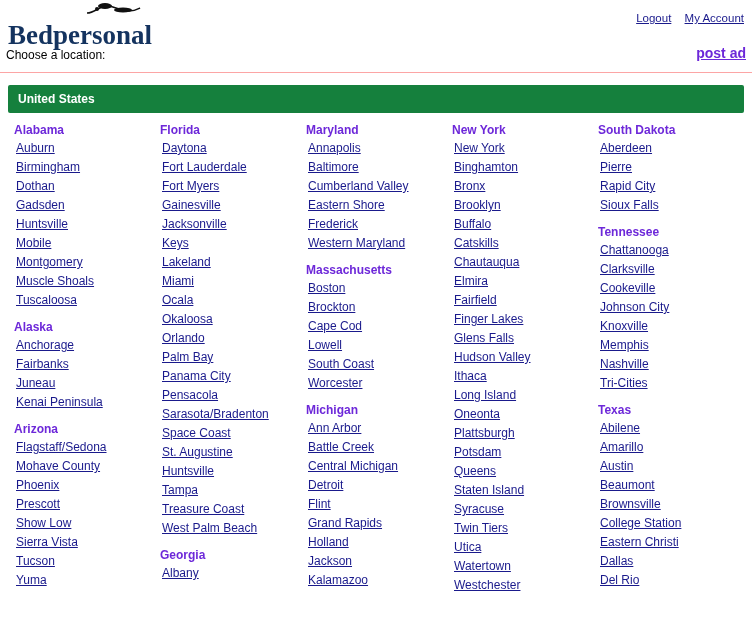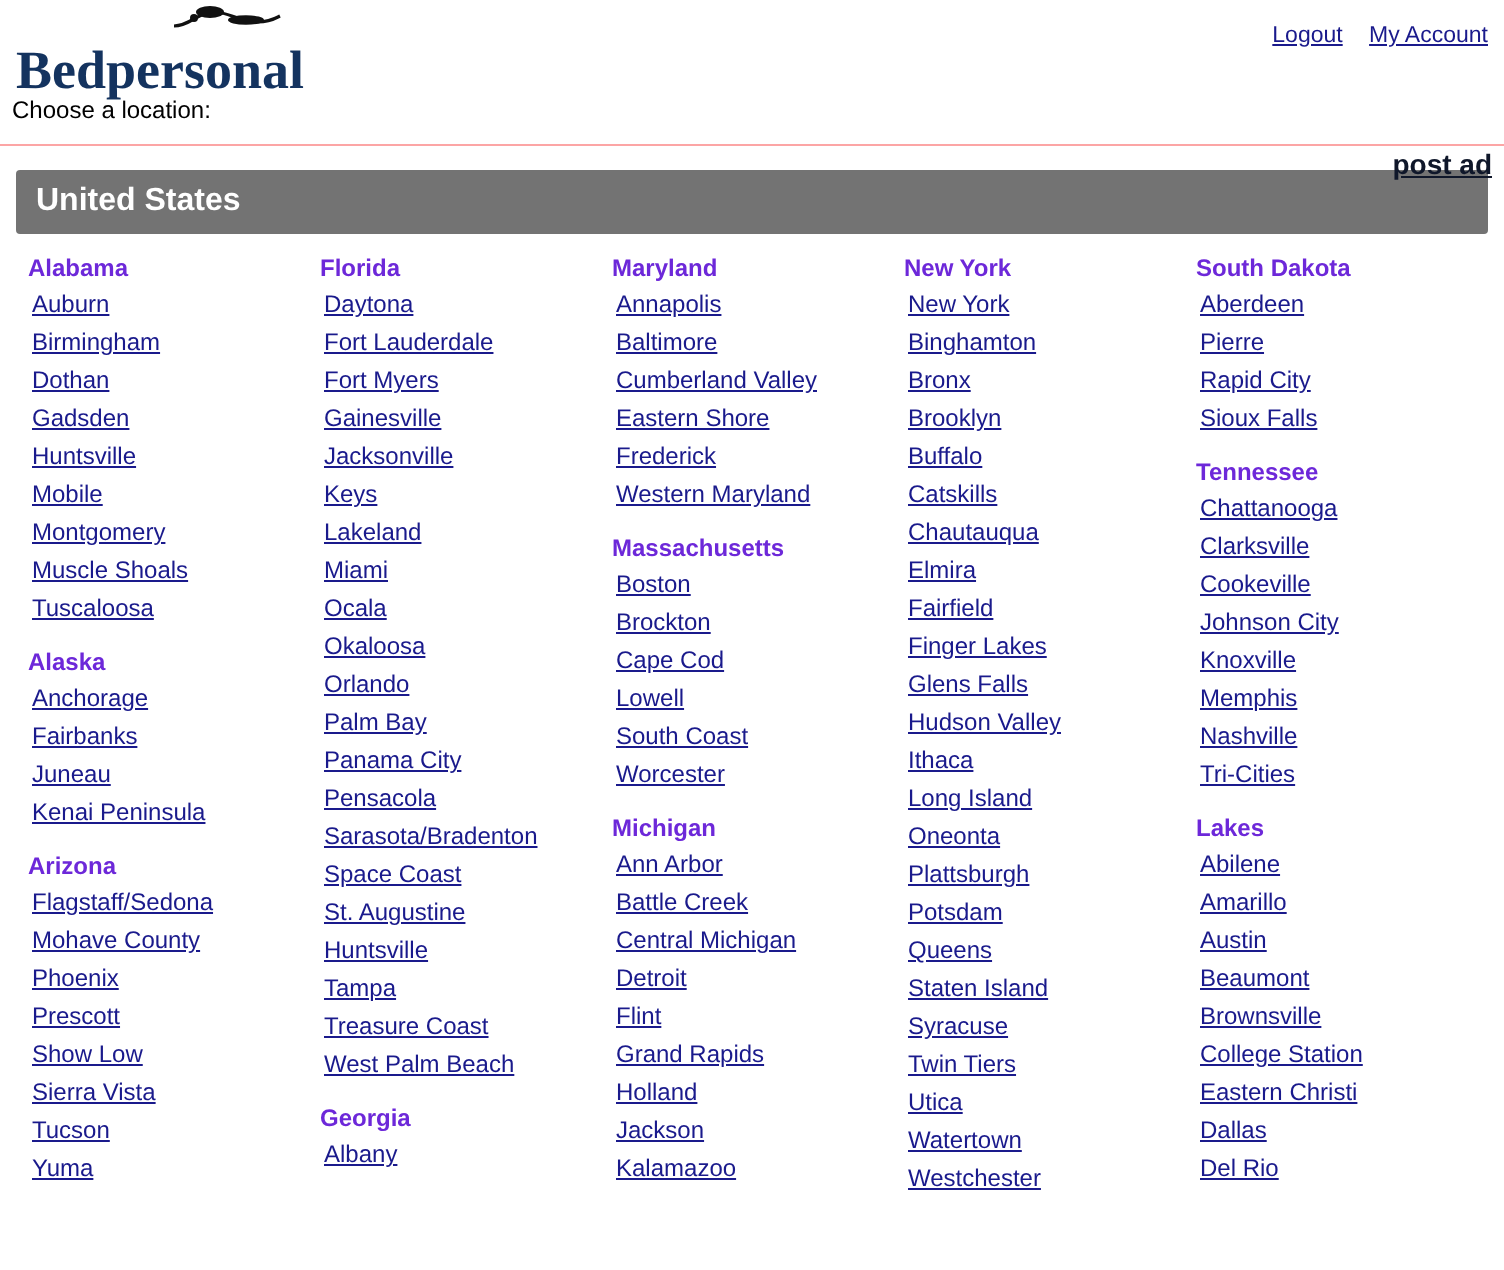--- a/index.html
+++ b/index.html
@@ -62,32 +62,31 @@
     top: 4px;
     font-size: 12px;
     color: #000;
   }
   .postad {
     position: absolute;
     right: 6px;
     top: 1px;
     font-size: 14px;
     font-weight: bold;
-    color: #0f172a;
+    color: #6d28d9;
     text-decoration: underline;
     cursor: pointer;
-    margin-top: 29px;
   }
 
   
   .country-banner {
     margin: 12px 8px 0 8px;
-    background: #737373;
+    background: #15803d;
     color: #ffffff;
-    font-size: 16px;
+    font-size: 12px;
     font-weight: bold;
     padding: 7px 0 7px 10px;
     border-radius: 2px;
   }
 
   
   .columns {
     display: flex;
     padding: 10px 8px 0 8px;
     gap: 0px;
@@ -276,21 +275,21 @@
         <a class="city-link">Chattanooga</a>
         <a class="city-link">Clarksville</a>
         <a class="city-link">Cookeville</a>
         <a class="city-link">Johnson City</a>
         <a class="city-link">Knoxville</a>
         <a class="city-link">Memphis</a>
         <a class="city-link">Nashville</a>
         <a class="city-link">Tri-Cities</a>
       </div>
       <div class="state-block">
-        <div class="state-name">Lakes</div>
+        <div class="state-name">Texas</div>
         <a class="city-link">Abilene</a>
         <a class="city-link">Amarillo</a>
         <a class="city-link">Austin</a>
         <a class="city-link">Beaumont</a>
         <a class="city-link">Brownsville</a>
         <a class="city-link">College Station</a>
         <a class="city-link">Eastern Christi</a>
         <a class="city-link">Dallas</a>
         <a class="city-link">Del Rio</a>
       </div>

